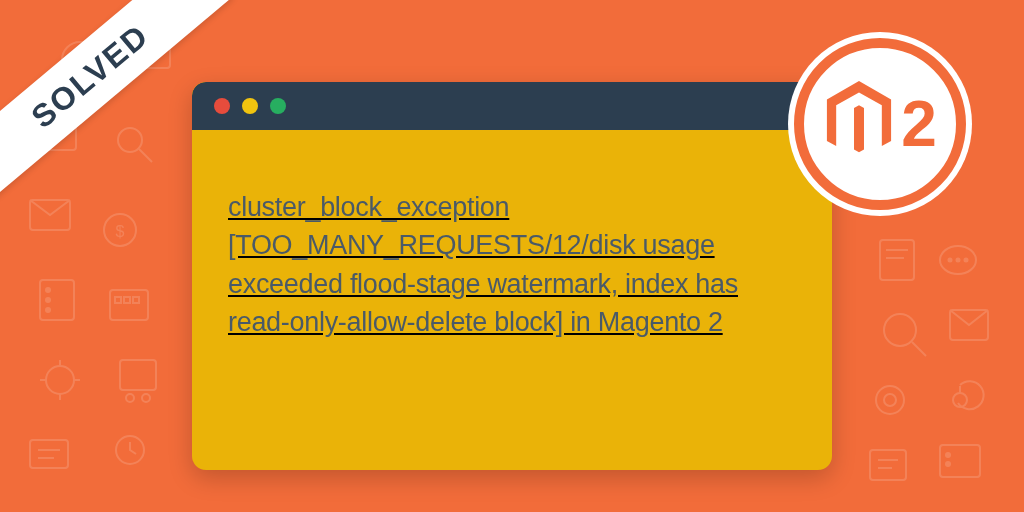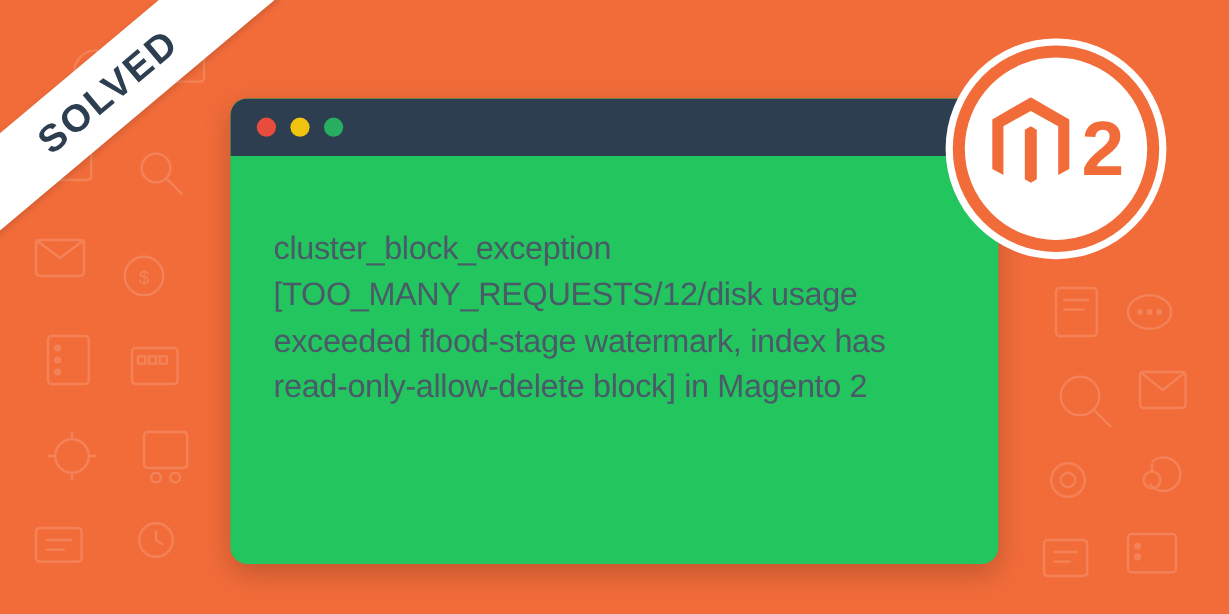--- a/index.html
+++ b/index.html
@@ -35,24 +35,25 @@
     font-size: 32px;
     letter-spacing: 2px;
     color: #2c3e50;
   }
   .window {
     position: absolute;
     left: 192px;
     top: 82px;
     width: 640px;
     height: 388px;
-    background: #22c55e;
+    background: #eab308;
     border-radius: 14px;
     box-shadow: 0 8px 24px rgba(0,0,0,0.2);
     overflow: hidden;
+    text-decoration: underline;
   }
   .titlebar {
     height: 48px;
     background: #2c3e50;
     border-radius: 14px 14px 0 0;
     display: flex;
     align-items: center;
     padding-left: 22px;
     gap: 12px;
   }

